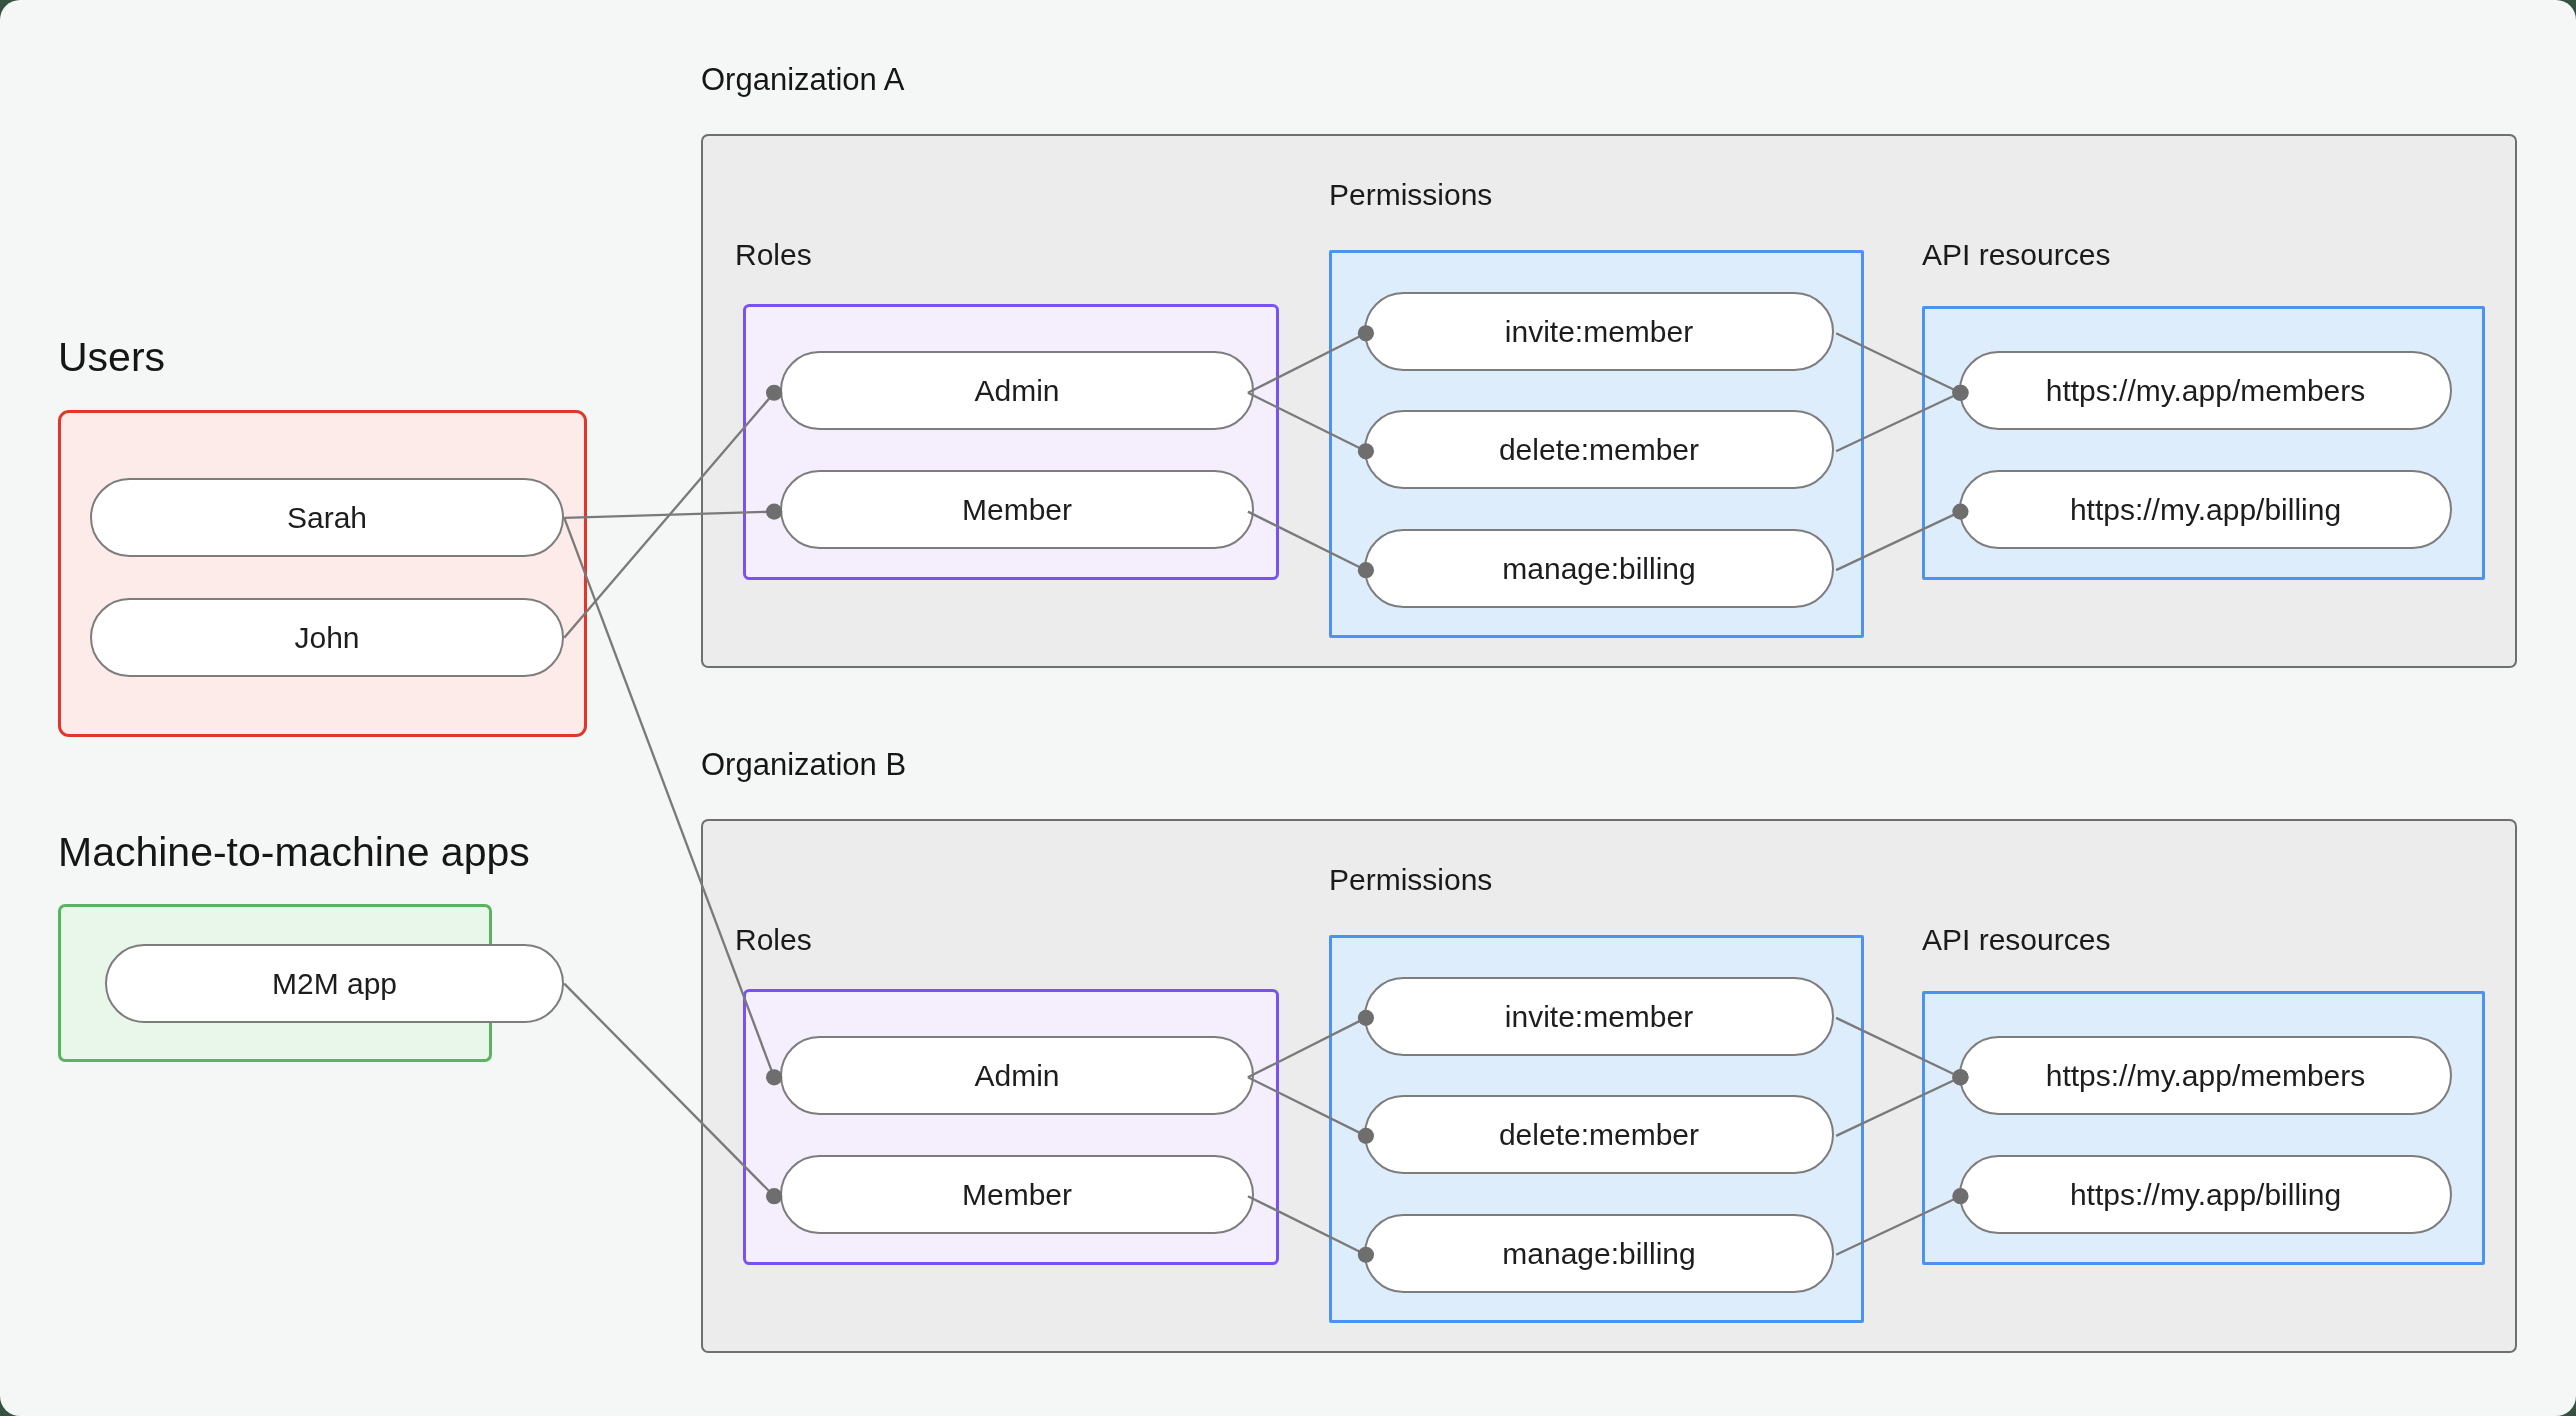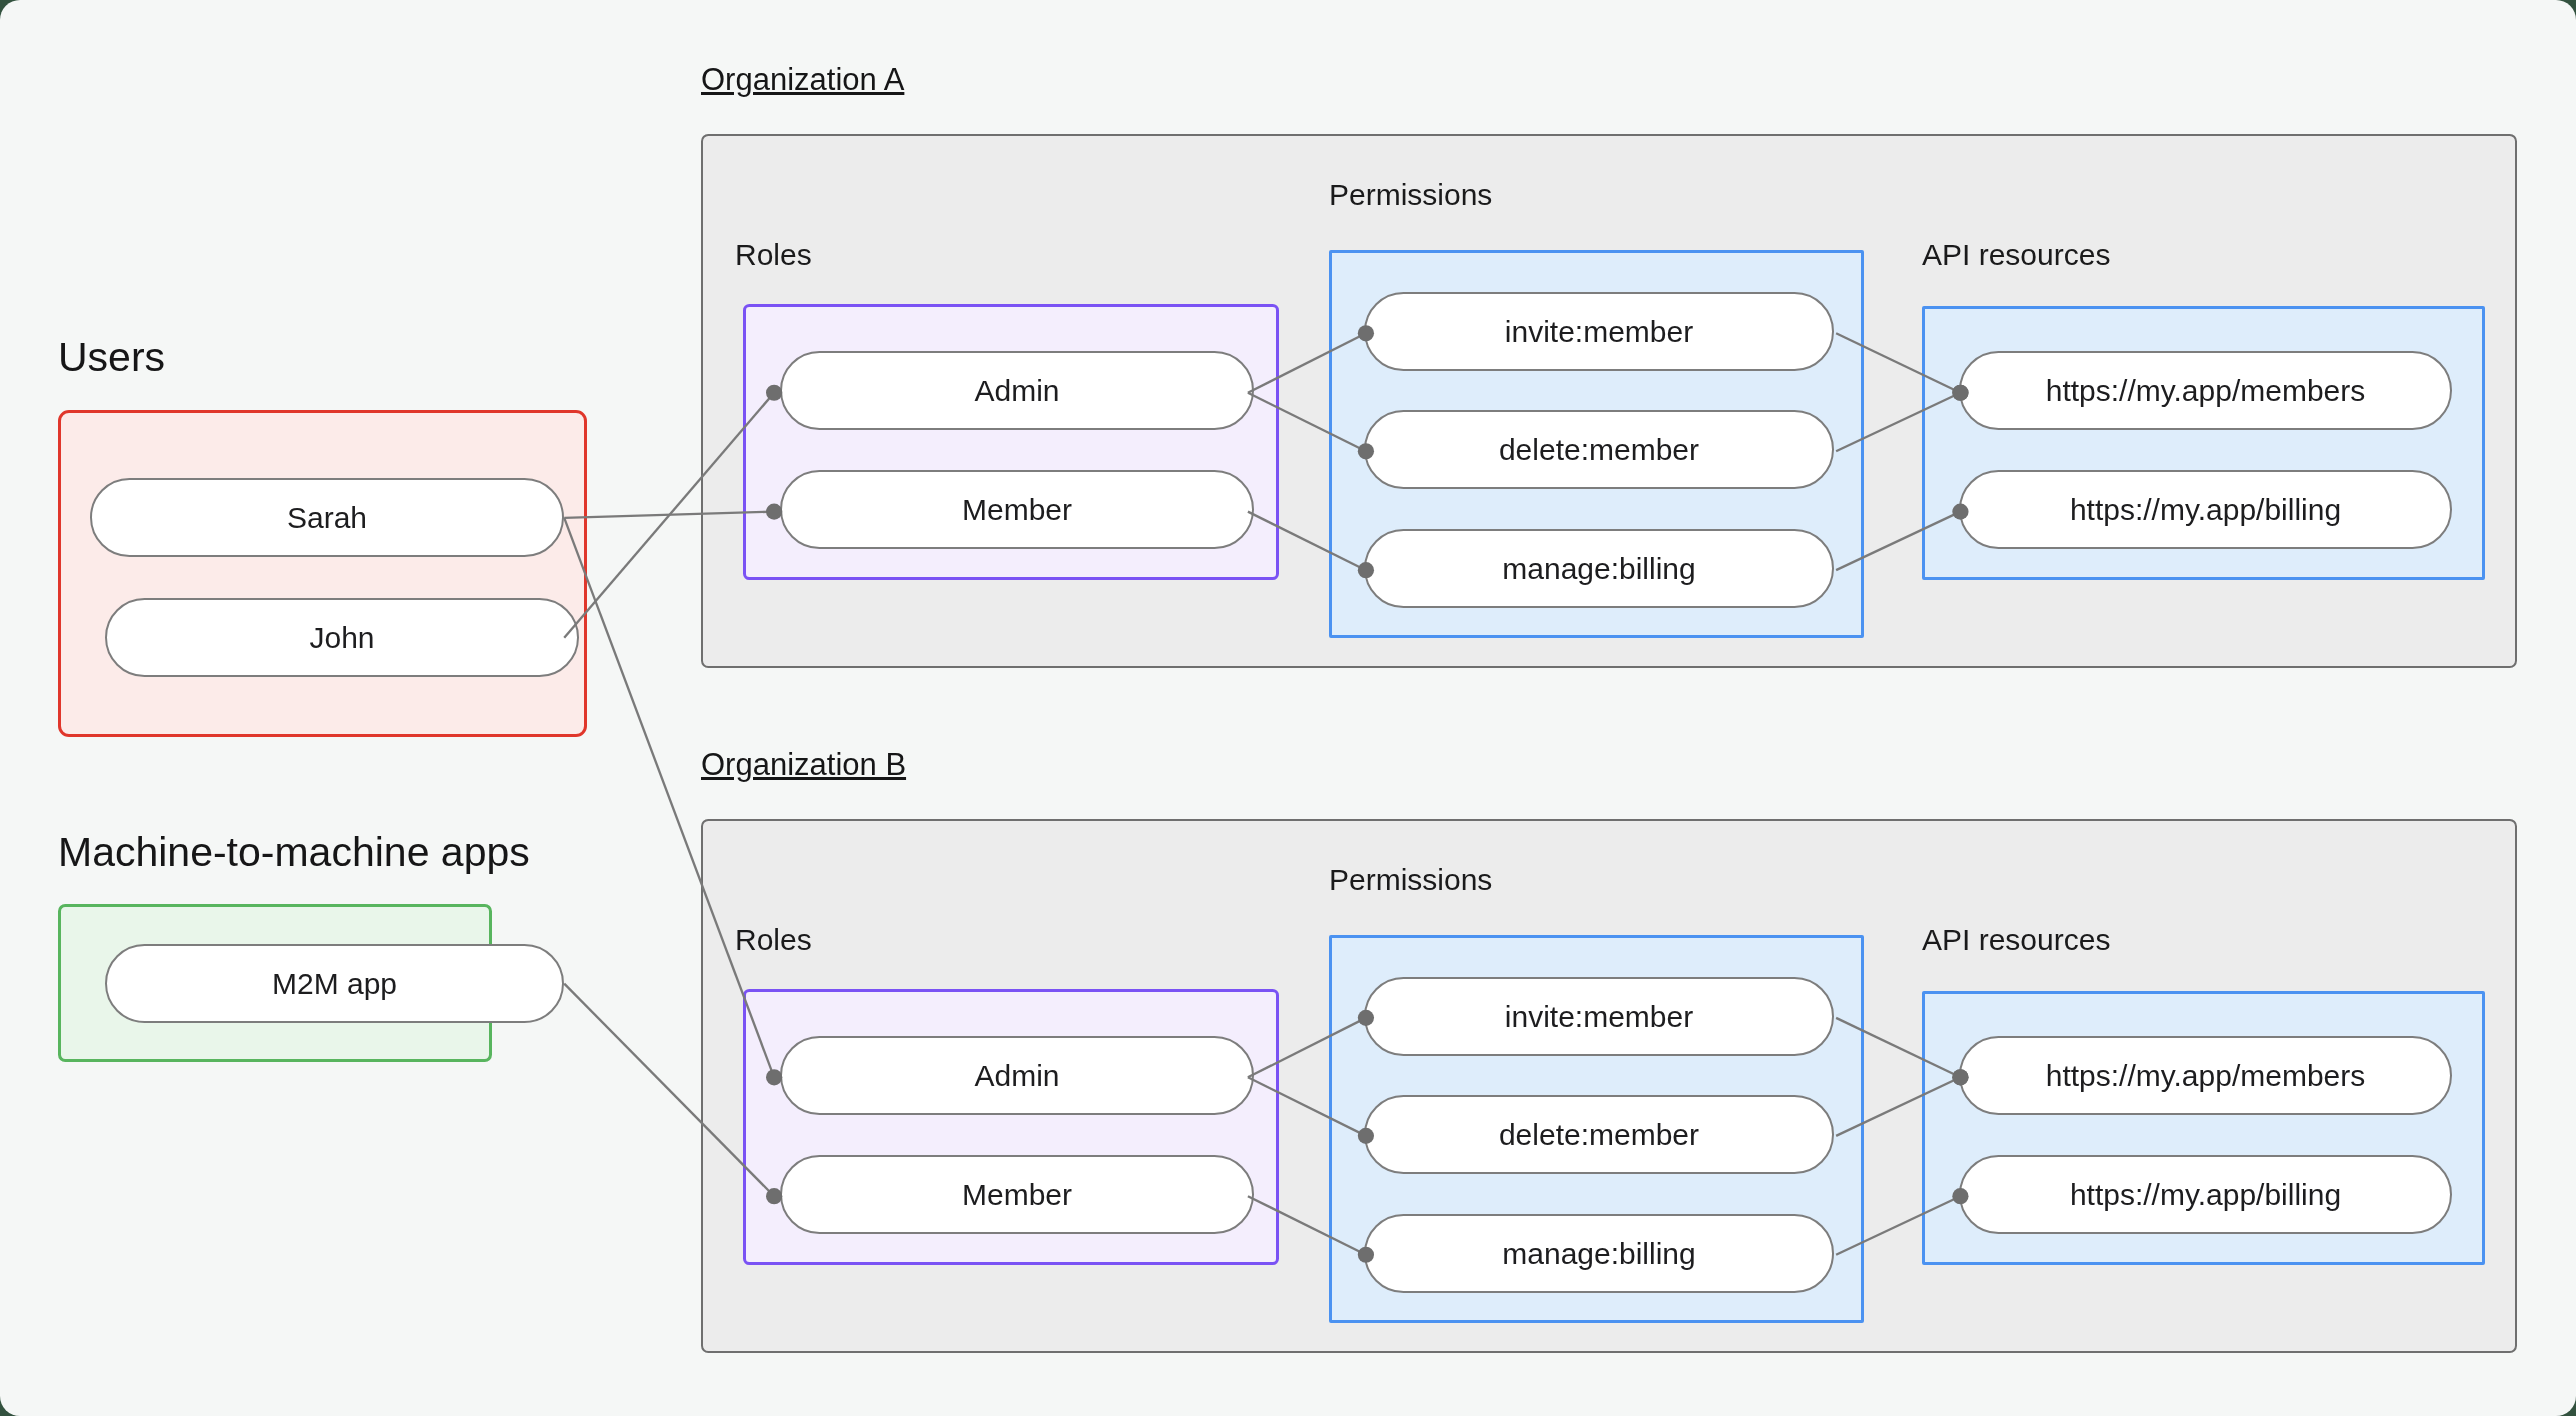--- a/index.html
+++ b/index.html
@@ -22,21 +22,20 @@
     color: #161617;
     white-space: nowrap;
     line-height: 1.1;
   }
   .org-title {
     position: absolute;
     font-size: 31px;
     color: #161617;
     white-space: nowrap;
     line-height: 1.1;
-    text-decoration: underline;
   }
   .inner-label {
     position: absolute;
     font-size: 30px;
     color: #1a1a1b;
     white-space: nowrap;
     line-height: 1.1;
   }
   .group-box { position: absolute; box-sizing: border-box; }
   .org-box {
@@ -94,21 +93,21 @@
 <body>
 
 <div id="canvas">
 
   <div class="side-label" style="left:58px; top:335px;">Users</div>
 
   <div class="group-box red-box" style="left:58px; top:410px; width:529px; height:327px;">
     <div class="pill" style="left:29px; top:65px; width:474px;">
       <span>Sarah</span>
     </div>
-    <div class="pill" style="left:44px; top:185px; width:474px;align-items:center;">
+    <div class="pill" style="left:29px; top:185px; width:474px;align-items:center;">
       <span>John</span>
     </div>
   </div>
 
   <div class="side-label" style="left:58px; top:830px;">Machine-to-machine apps</div>
 
   <div class="group-box green-box" style="left:58px; top:904px; width:434px; height:158px;">
     <div class="pill" style="left:44px; top:37px; width:459px;">
       <span>M2M app</span>
     </div>

